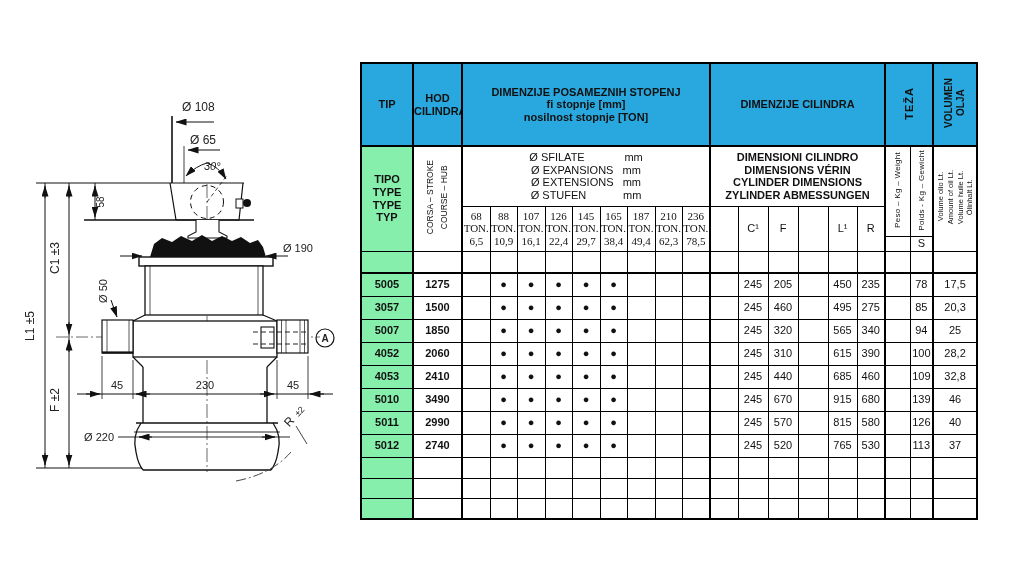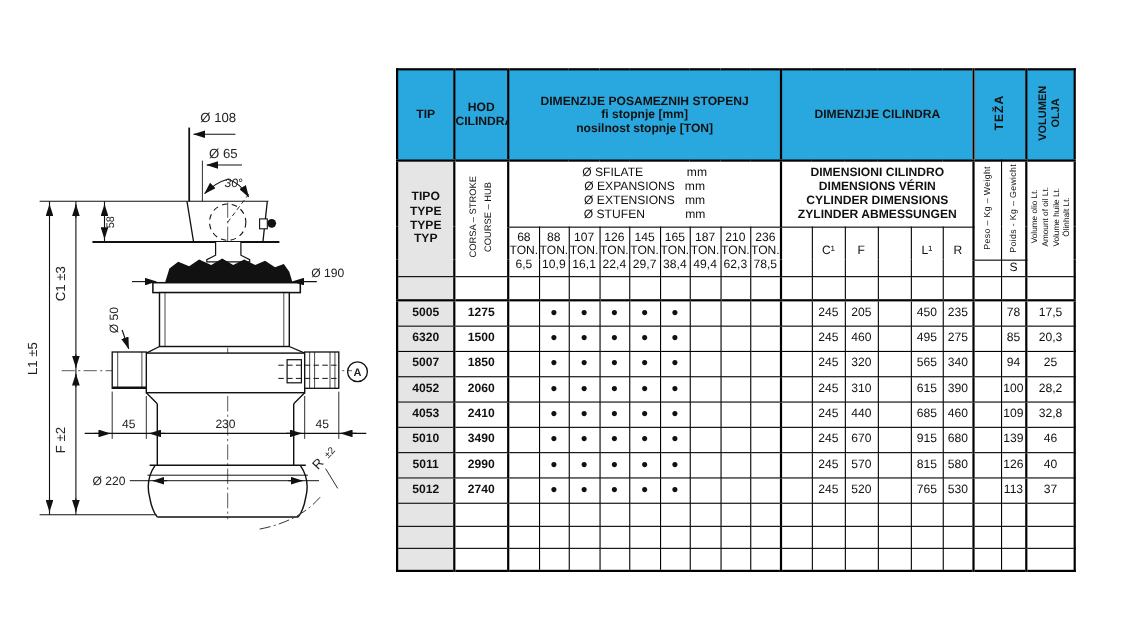--- a/index.html
+++ b/index.html
@@ -9,39 +9,39 @@
   
   #drawing{position:absolute;left:0;top:0;width:362px;height:576px;}
   #drawing text{fill:#222;font-family:"Liberation Sans",sans-serif;}
 
   
   #spec{position:absolute;left:360px;top:62px;border-collapse:collapse;
         table-layout:fixed;width:616px;}
   #spec td{border:1px solid #000;padding:0;text-align:center;vertical-align:middle;
            font-size:11px;line-height:1.15;overflow:hidden;}
   .cy{background:#29A8DF;font-weight:bold;}
-  .gray{background:#e5e5e5;}
+  .gray{background:#86efac;}
   .preline{white-space:pre-line;}
   .pre{white-space:pre;text-align:left;padding-left:4px;}
   .bl2{border-left-width:2px !important;}
   .bb2{border-bottom-width:2px !important;}
   .vt{display:inline-block;writing-mode:vertical-rl;transform:rotate(180deg);
       white-space:pre-line;}
 
   .c-tip-h{font-size:13px;margin-top:44px;}
   .c-hod-h{font-size:9.5px;line-height:1.3;margin-left:10px;}
   .c-stopnje{font-size:11.5px;line-height:1.55;}
   .c-cilindra{font-size:11.5px;}
   .vt-teza{font-size:11px;font-weight:bold;letter-spacing:1px;}
   .vt-volumen{font-size:10px;font-weight:bold;line-height:1.2;}
   .c-tipo{font-size:12.5px;font-weight:bold;line-height:1.3;}
   .vt-corsa{font-size:8.5px;line-height:1.6;}
   .c-sfilate{font-size:10.5px;line-height:1.32;}
   .c-dimensioni{font-size:10.5px;font-weight:bold;line-height:1.28;}
-  .c-ton{font-size:9px;line-height:1.2;}
+  .c-ton{font-size:9px;line-height:1.2;font-family:Liberation Serif, serif;}
   .c-dimletter{font-size:12px;margin-left:14px;}
   .vt-kg{font-size:8px;letter-spacing:.3px;}
   .c-s{font-size:9.5px;}
   .vt-volume{font-size:7.5px;line-height:1.3;}
   .d-tip{font-size:13.5px;font-weight:bold;}
   .d-hod{font-size:11.5px;font-weight:bold;}
   .d-dot{font-size:9px;}
 </style>
 </head>
 <body>
@@ -308,21 +308,21 @@
     <td>245</td>
     <td>205</td>
     <td></td>
     <td>450</td>
     <td>235</td>
     <td class="bl2"></td>
     <td>78</td>
     <td class="bl2">17,5</td>
   </tr>
   <tr style="height:23px">
-    <td class="gray d-tip">6320</td>
+    <td class="gray d-tip">3057</td>
     <td class="d-hod bl2">1500</td>
     <td class="d-dot bl2"></td>
         <td class="d-dot">●</td>
         <td class="d-dot">●</td>
         <td class="d-dot">●</td>
         <td class="d-dot">●</td>
         <td class="d-dot">●</td>
         <td class="d-dot"></td>
         <td class="d-dot"></td>
         <td class="d-dot"></td>

